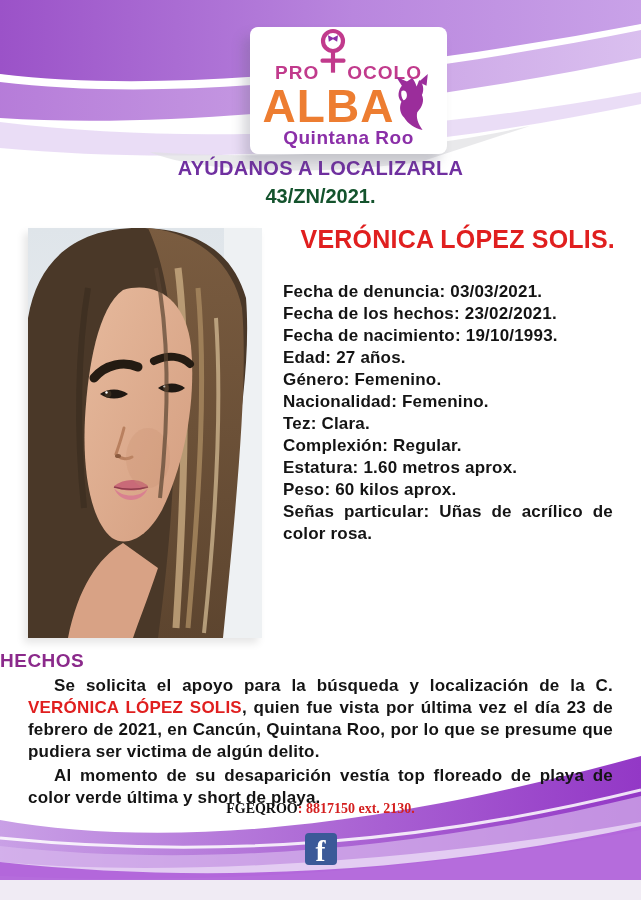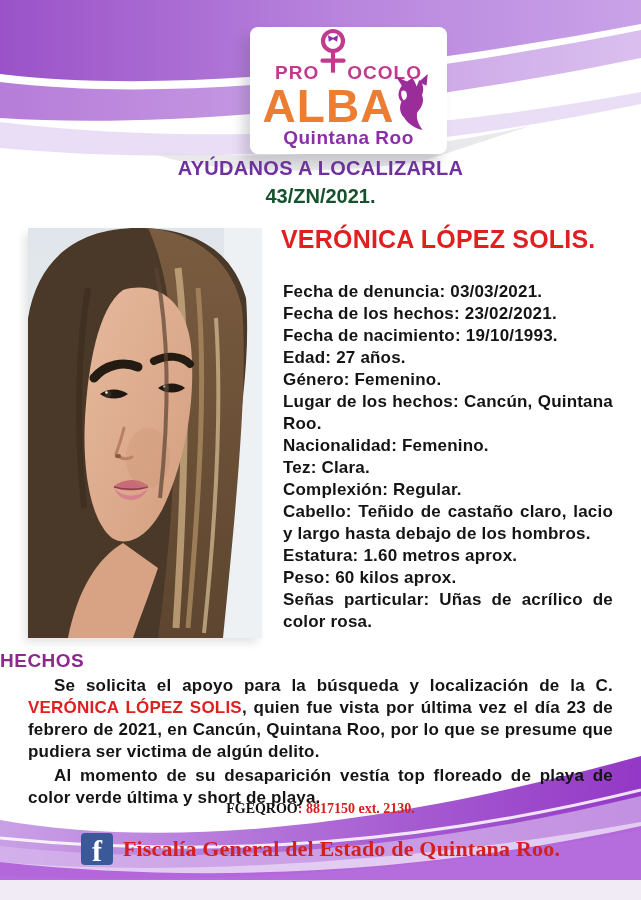--- a/index.html
+++ b/index.html
@@ -37,21 +37,21 @@
     color:#14532d;font-weight:bold;font-size:20px;z-index:4;
   }
 
   .photo{
     position:absolute;left:28px;top:228px;width:234px;height:410px;
     box-shadow:-4px 5px 8px rgba(0,0,0,0.10);z-index:3;background:#e8ecef;
   }
 
   .person-name{
     position:absolute;left:281px;top:226px;width:334px;
-    color:#e01f1f;font-weight:bold;font-size:25px;letter-spacing:0.2px;line-height:1.1;z-index:3;
+    color:#e01f1f;font-weight:bold;font-size:25px;letter-spacing:0.2px;line-height:1.1;z-index:3;text-align:right;
   }
   .details{
     position:absolute;left:283px;top:281px;width:330px;z-index:3;
     color:#141414;font-weight:bold;font-size:17px;line-height:22px;letter-spacing:0.2px;
   }
   .details .detail-line{text-align:justify;}
 
   .hechos-title{
     position:absolute;left:0;top:650px;width:641px;text-align:left;
     color:#8b2a8b;font-weight:bold;font-size:19px;letter-spacing:0.5px;z-index:3;
@@ -202,36 +202,33 @@
     <path d="M60,60 C50,120 48,200 56,280" stroke="#3c2e20" stroke-width="6" fill="none" opacity="0.8"></path>
   </svg>
 
   <div class="person-name">VERÓNICA LÓPEZ SOLIS.</div>
   <div class="details">
     <div class="detail-line">Fecha de denuncia: 03/03/2021.</div>
     <div class="detail-line">Fecha de los hechos: 23/02/2021.</div>
     <div class="detail-line">Fecha de nacimiento: 19/10/1993.</div>
     <div class="detail-line">Edad: 27 años.</div>
     <div class="detail-line">Género: Femenino.</div>
-    <div class="detail-line">Lugar de los hechos: Cancún, Quintana Roo.</div>
     <div class="detail-line">Nacionalidad: Femenino.</div>
     <div class="detail-line">Tez: Clara.</div>
     <div class="detail-line">Complexión: Regular.</div>
-    <div class="detail-line">Cabello: Teñido de castaño claro, lacio y largo hasta debajo de los hombros.</div>
     <div class="detail-line">Estatura: 1.60 metros aprox.</div>
     <div class="detail-line">Peso: 60 kilos aprox.</div>
     <div class="detail-line">Señas particular: Uñas de acrílico de color rosa.</div>
   </div>
 
   <div class="hechos-title">HECHOS</div>
   <div class="para para-1"><span>Se solicita el apoyo para la búsqueda y localización de la C. </span><span class="red-name">VERÓNICA LÓPEZ SOLIS</span><span>, quien fue vista por última vez el día 23 de febrero de 2021, en Cancún, Quintana Roo, por lo que se presume que pudiera ser victima de algún delito.</span></div>
   <div class="para para-2">Al momento de su desaparición vestía top floreado de playa de color verde última y short de playa.</div>
 
   <div class="fgeqroo-line"><span class="fgeqroo-abbr">FGEQROO</span><span class="fgeqroo-phone">: 8817150 ext. 2130.</span></div>
 
   <div class="facebook-line">
     <div class="fb-icon">
         <span>f</span>
       </div>
-    <span class="fb-text">Fiscalía General del Estado de Quintana Roo.</span>
   </div>
 
 </div>
 
 </body></html>

